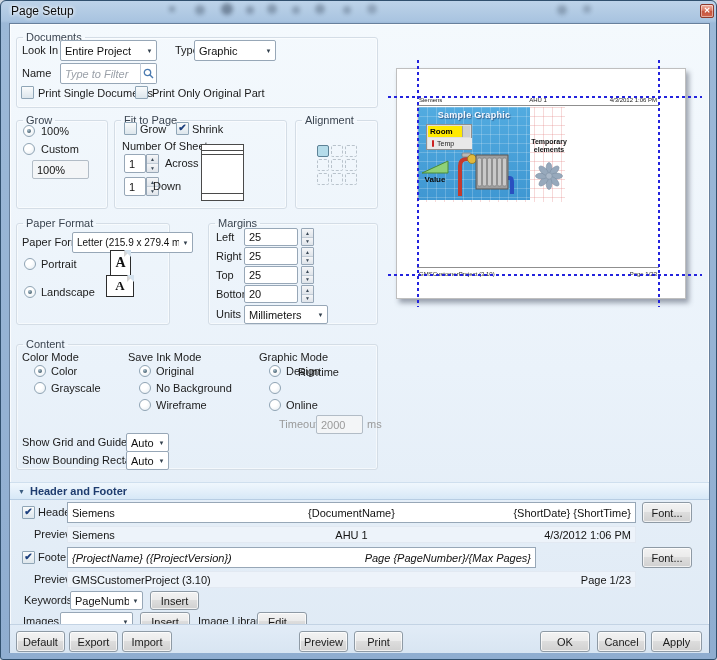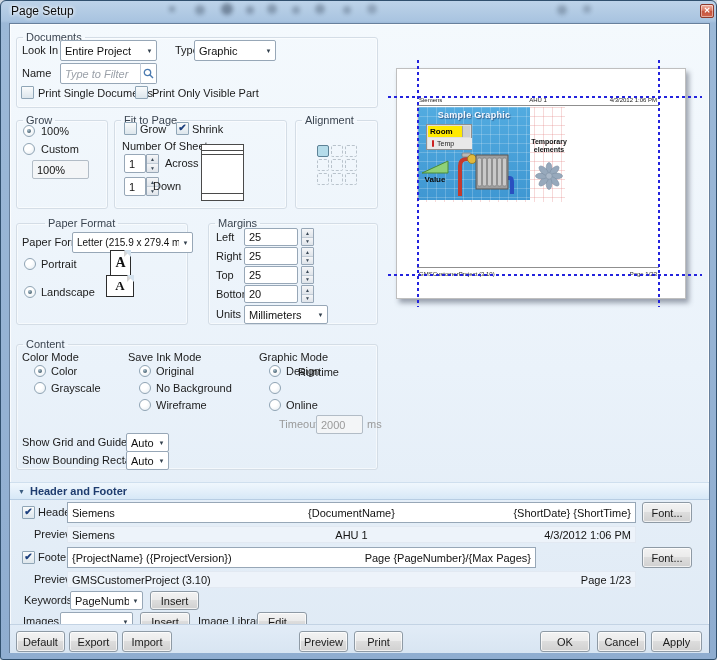--- a/index.html
+++ b/index.html
@@ -142,21 +142,21 @@
         <line x1="7" y1="7" x2="10" y2="10" stroke="#4a7ab0" stroke-width="1.4"></line>
       </svg>
     </div>
     <div class="chk" style="left:11px;top:62px;">
         <span>✔</span>
       </div>
     <div class="lbl" style="left:28px;top:62px;">Print Single Documents</div>
     <div class="chk" style="left:125px;top:62px;">
         <span>✔</span>
       </div>
-    <div class="lbl" style="left:142px;top:62px;">Print Only Visible Part</div>
+    <div class="lbl" style="left:142px;top:62px;">Print Only Original Part</div>
 
     <fieldset style="left:6px;top:90px;width:92px;height:95px;">
       <legend>Grow</legend>
     </fieldset>
     <div class="radio sel" style="left:13px;top:101px;"></div>
     <div class="lbl" style="left:31px;top:100px;">100%</div>
     <div class="radio" style="left:13px;top:119px;"></div>
     <div class="lbl" style="left:31px;top:118px;">Custom</div>
     <div class="tfield gray" style="left:22px;top:136px;width:57px;height:19px;">
       <span class="tval">100%</span>
@@ -202,21 +202,21 @@
     <div class="acell sel" style="left:307px;top:121px;"></div>
     <div class="acell" style="left:321px;top:121px;"></div>
     <div class="acell" style="left:335px;top:121px;"></div>
     <div class="acell" style="left:307px;top:135px;"></div>
     <div class="acell" style="left:321px;top:135px;"></div>
     <div class="acell" style="left:335px;top:135px;"></div>
     <div class="acell" style="left:307px;top:149px;"></div>
     <div class="acell" style="left:321px;top:149px;"></div>
     <div class="acell" style="left:335px;top:149px;"></div>
 
-    <fieldset style="left:6px;top:193px;width:172px;height:108px;padding-left:22px;">
+    <fieldset style="left:6px;top:193px;width:154px;height:108px;">
       <legend>Paper Format</legend>
     </fieldset>
     <div class="lbl v21" style="left:12px;top:208px;">Paper Form</div>
     <div class="combo" style="left:62px;top:208px;width:121px;height:21px;font-size:10px;">
       <span class="ctext">Letter (215.9 x 279.4 mm)</span>
       <span class="arr">▼</span>
     </div>
     <div class="radio" style="left:14px;top:234px;"></div>
     <div class="lbl" style="left:31px;top:233px;">Portrait</div>
     <div class="papericon" style="left:100px;top:226px;width:21px;height:26px;">
@@ -391,21 +391,21 @@
     <div class="lbl v17" style="left:24px;top:502px;">Preview</div>
     <div class="band" style="left:57px;top:502px;width:569px;height:17px;">
       <span class="l">Siemens</span>
       <span class="c">AHU 1</span>
       <span class="r">4/3/2012 1:06 PM</span>
     </div>
     <div class="chk checked" style="left:12px;top:527px;">
         <span>✔</span>
       </div>
     <div class="lbl v21" style="left:28px;top:523px;">Footer</div>
-    <div class="hfield" style="left:57px;top:523px;width:469px;height:21px;">
+    <div class="hfield" style="left:57px;top:523px;width:469px;height:21px;font-style:italic;">
       <span class="l">{ProjectName} ({ProjectVersion})</span>
       <span class="r">Page {PageNumber}/{Max Pages}</span>
     </div>
     <div class="btn" style="left:632px;top:523px;width:50px;height:21px;">Font...</div>
     <div class="lbl v17" style="left:24px;top:547px;">Preview</div>
     <div class="band" style="left:57px;top:547px;width:569px;height:17px;">
       <span class="l">GMSCustomerProject (3.10)</span>
       <span class="r">Page 1/23</span>
     </div>
     <div class="lbl v19" style="left:14px;top:567px;">Keywords</div>

